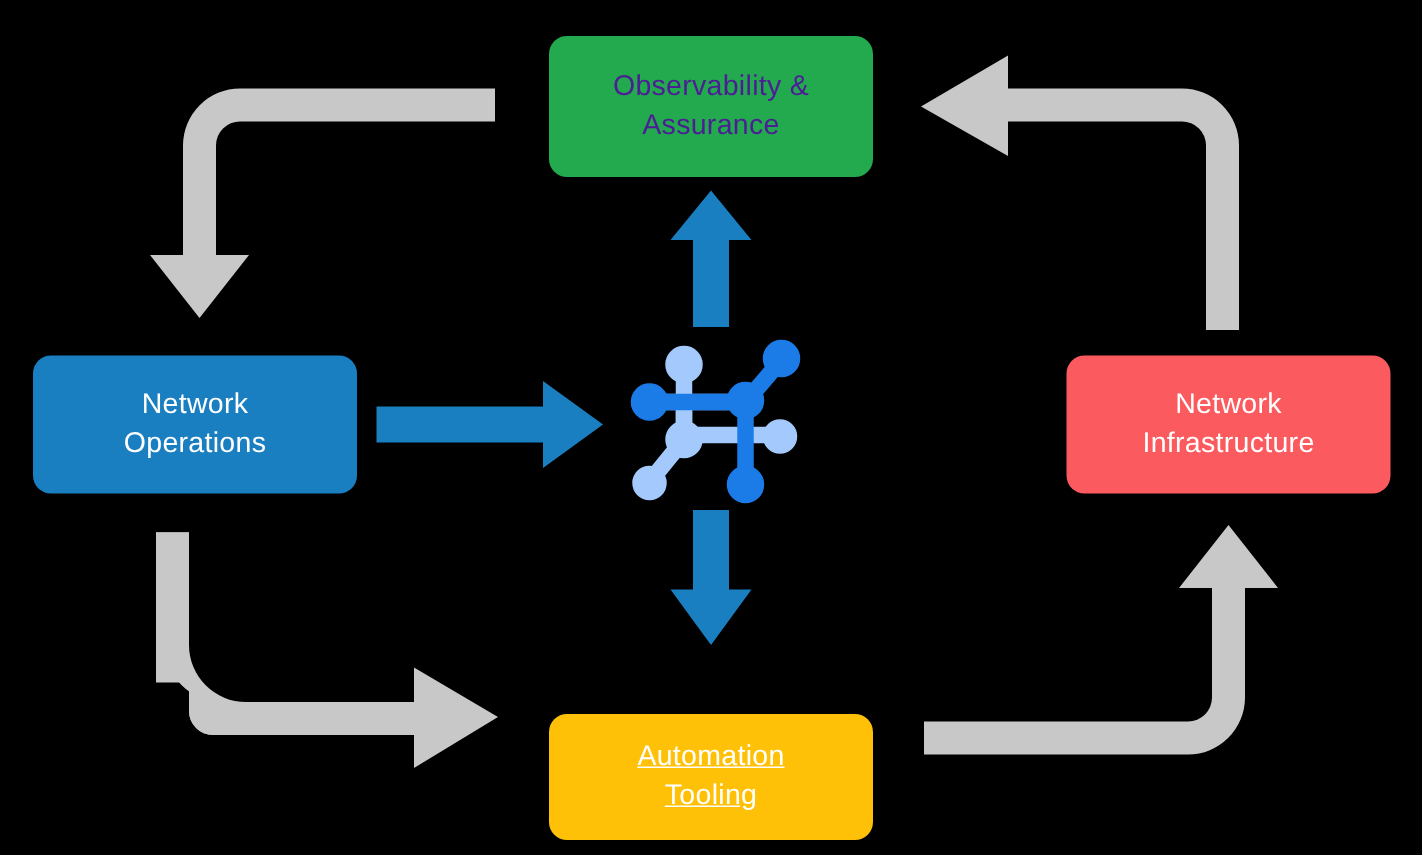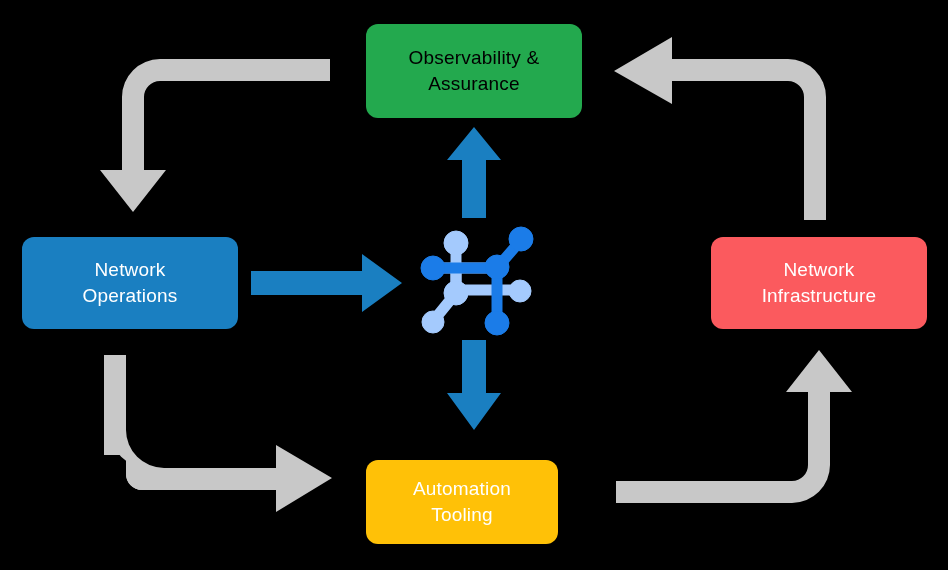--- a/index.html
+++ b/index.html
@@ -19,21 +19,21 @@
     font-weight:400;
     letter-spacing:.2px;
     box-sizing:border-box;
     padding:6px 10px;
   }
   .node-box span{display:block;white-space:pre-line;}
 
   #box-observability{ left:366px; top:24px;  width:216px; height:94px; background:#23a94e; }
   #box-operations{    left:22px;  top:237px; width:216px; height:92px; background:#1a7fc1; }
   #box-infrastructure{left:711px; top:237px; width:216px; height:92px; background:#fb5a5e; }
-  #box-automation{    left:366px; top:460px; width:192px; height:84px; background:#ffc107; }
+  #box-automation{    left:366px; top:476px; width:216px; height:84px; background:#ffc107;text-decoration:underline; }
 
   svg.layer{position:absolute;left:0;top:0;width:948px;height:570px;overflow:visible;}
   .gray{fill:#c8c8c8;}
   .blue-arrow{fill:#1a7fc1;}
   .ico-light{stroke:#a4cafd;fill:#a4cafd;}
   .ico-dark{stroke:#1b7ce8;fill:#1b7ce8;}
 </style>
 </head>
 <body>
 
@@ -146,21 +146,21 @@
       <circle class="ico-light" cx="433" cy="322" r="11"></circle>
     </g>
     <g>
       <circle class="ico-dark" cx="433" cy="268" r="12"></circle>
       <circle class="ico-dark" cx="521" cy="239" r="12"></circle>
       <circle class="ico-dark" cx="497" cy="267" r="12"></circle>
       <circle class="ico-dark" cx="497" cy="323" r="12"></circle>
     </g>
   </svg>
 
-  <div class="node-box" id="box-observability" style="background: rgb(35, 169, 78); color: #000000;">
+  <div class="node-box" id="box-observability" style="background: rgb(35, 169, 78); color: #4c1d95;">
     <span>Observability &amp;
 Assurance</span>
   </div>
 
   <div class="node-box" id="box-operations" style="background: rgb(26, 127, 193); color: rgb(255, 255, 255);">
     <span>Network
 Operations</span>
   </div>
 
   <div class="node-box" id="box-infrastructure" style="background: rgb(251, 90, 94); color: rgb(255, 255, 255);">

